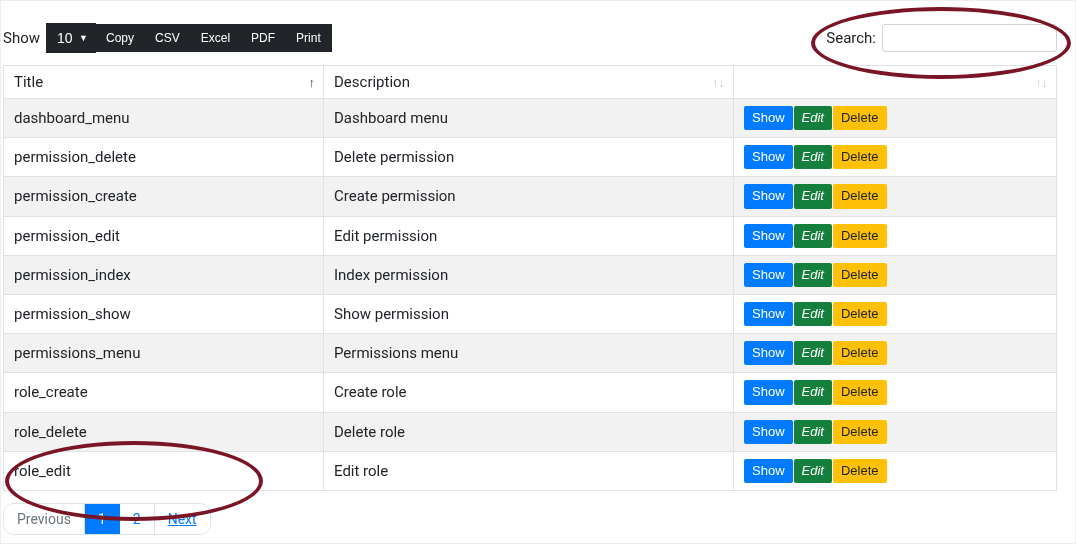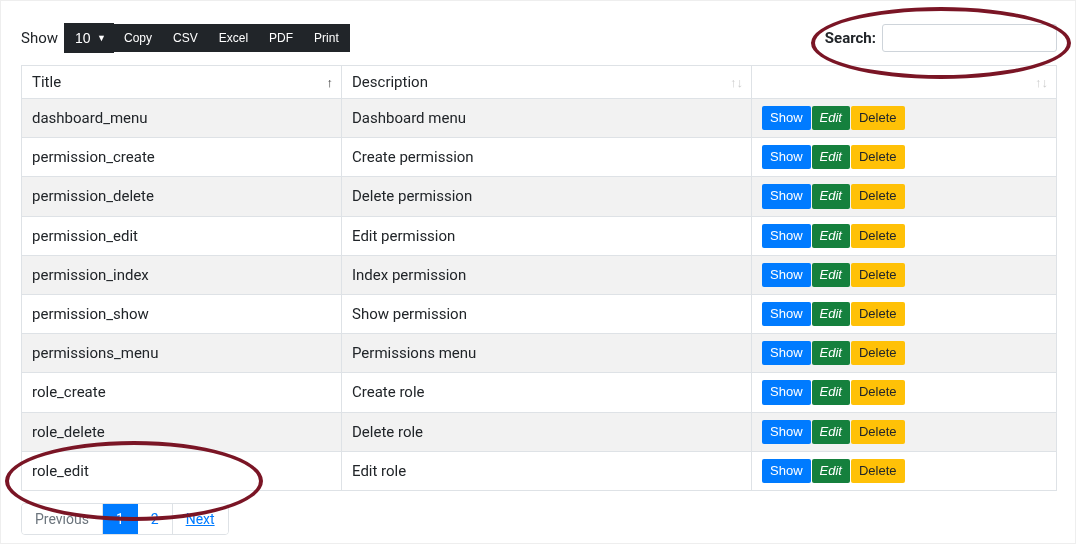--- a/index.html
+++ b/index.html
@@ -7,21 +7,21 @@
     margin: 0;
     padding: 0;
     font-family: -apple-system, BlinkMacSystemFont, "Segoe UI", Roboto, "Helvetica Neue", Arial, sans-serif;
     background: #fff;
     color: #212529;
     font-size: 15px;
   }
   .wrapper {
     width: 1076px;
     height: 544px;
-    padding: 10px 18px 0 20px;
+    padding: 10px 18px 0 2px;
     border: 1px solid #eee;
     position: relative;
   }
   .top-row {
     display: flex;
     justify-content: space-between;
     align-items: center;
     margin: 12px 0 12px 0;
   }
   .show-group {
@@ -66,21 +66,20 @@
     cursor: pointer;
     margin-left: -1px;
   }
   .search-group {
     display: flex;
     align-items: center;
   }
   .search-label {
     margin-right: 6px;
     font-size: 15px;
-    font-weight: bold;
   }
   .search-input {
     border: 1px solid #ced4da;
     padding: 5px 8px;
     font-size: 14px;
     width: 175px;
     border-radius: 3px;
   }
   table.data {
     width: 100%;
@@ -132,21 +131,21 @@
   .btn-teal { background: #15803d; font-style: italic; }
   .btn-warn { background: #ffc107; color: #212529; }
   .bottom-area {
     margin-top: 12px;
     display: flex;
     flex-direction: column;
     align-items: flex-start;
   }
   .pagination {
     display: inline-flex;
-    border-radius: 4px;
+    border-radius: 11px;
     overflow: hidden;
     margin-bottom: 10px;
     border: 1px solid #dee2e6;
   }
   .page-link {
     padding: 7px 13px;
     background: #fff;
     color: #007bff;
     border-right: 1px solid #dee2e6;
     font-size: 14px;
@@ -216,27 +215,27 @@
         </th>
       </tr>
     </thead>
     <tbody id="tbody">
         <tr>
           <td>dashboard_menu</td>
           <td>Dashboard menu</td>
           <td><button class="btn-sm btn-info">Show</button><button class="btn-sm btn-teal">Edit</button><button class="btn-sm btn-warn">Delete</button></td>
         </tr>
         <tr>
+          <td>permission_delete</td>
+          <td>Delete permission</td>
+          <td><button class="btn-sm btn-info">Show</button><button class="btn-sm btn-teal">Edit</button><button class="btn-sm btn-warn">Delete</button></td>
+        </tr>
+        <tr>
           <td>permission_create</td>
           <td>Create permission</td>
-          <td><button class="btn-sm btn-info">Show</button><button class="btn-sm btn-teal">Edit</button><button class="btn-sm btn-warn">Delete</button></td>
-        </tr>
-        <tr>
-          <td>permission_delete</td>
-          <td>Delete permission</td>
           <td><button class="btn-sm btn-info">Show</button><button class="btn-sm btn-teal">Edit</button><button class="btn-sm btn-warn">Delete</button></td>
         </tr>
         <tr>
           <td>permission_edit</td>
           <td>Edit permission</td>
           <td><button class="btn-sm btn-info">Show</button><button class="btn-sm btn-teal">Edit</button><button class="btn-sm btn-warn">Delete</button></td>
         </tr>
         <tr>
           <td>permission_index</td>
           <td>Index permission</td>

